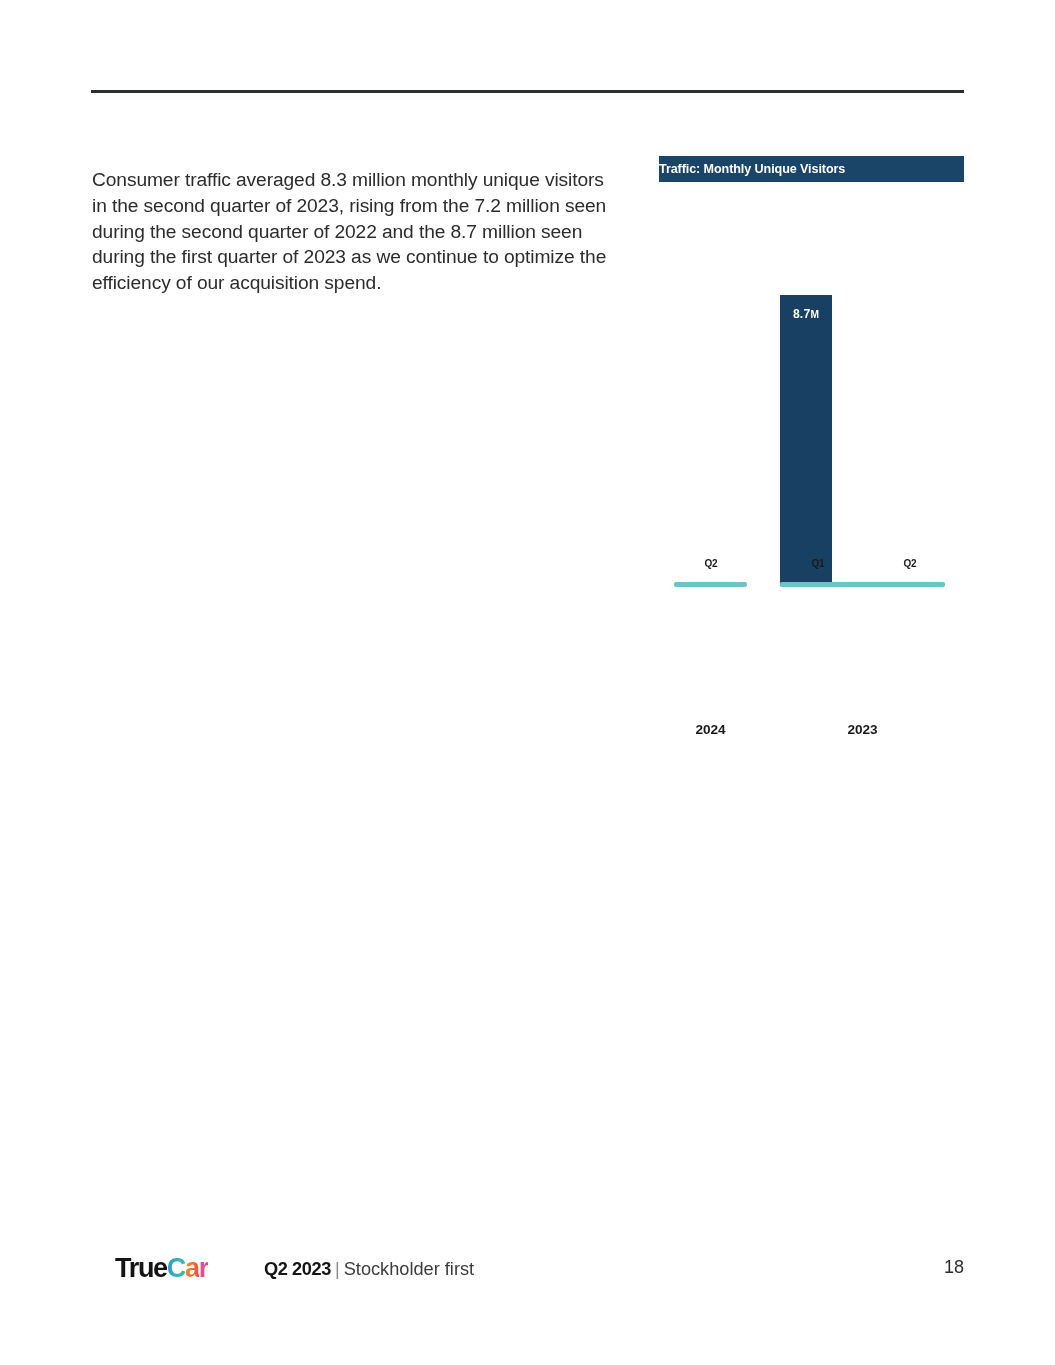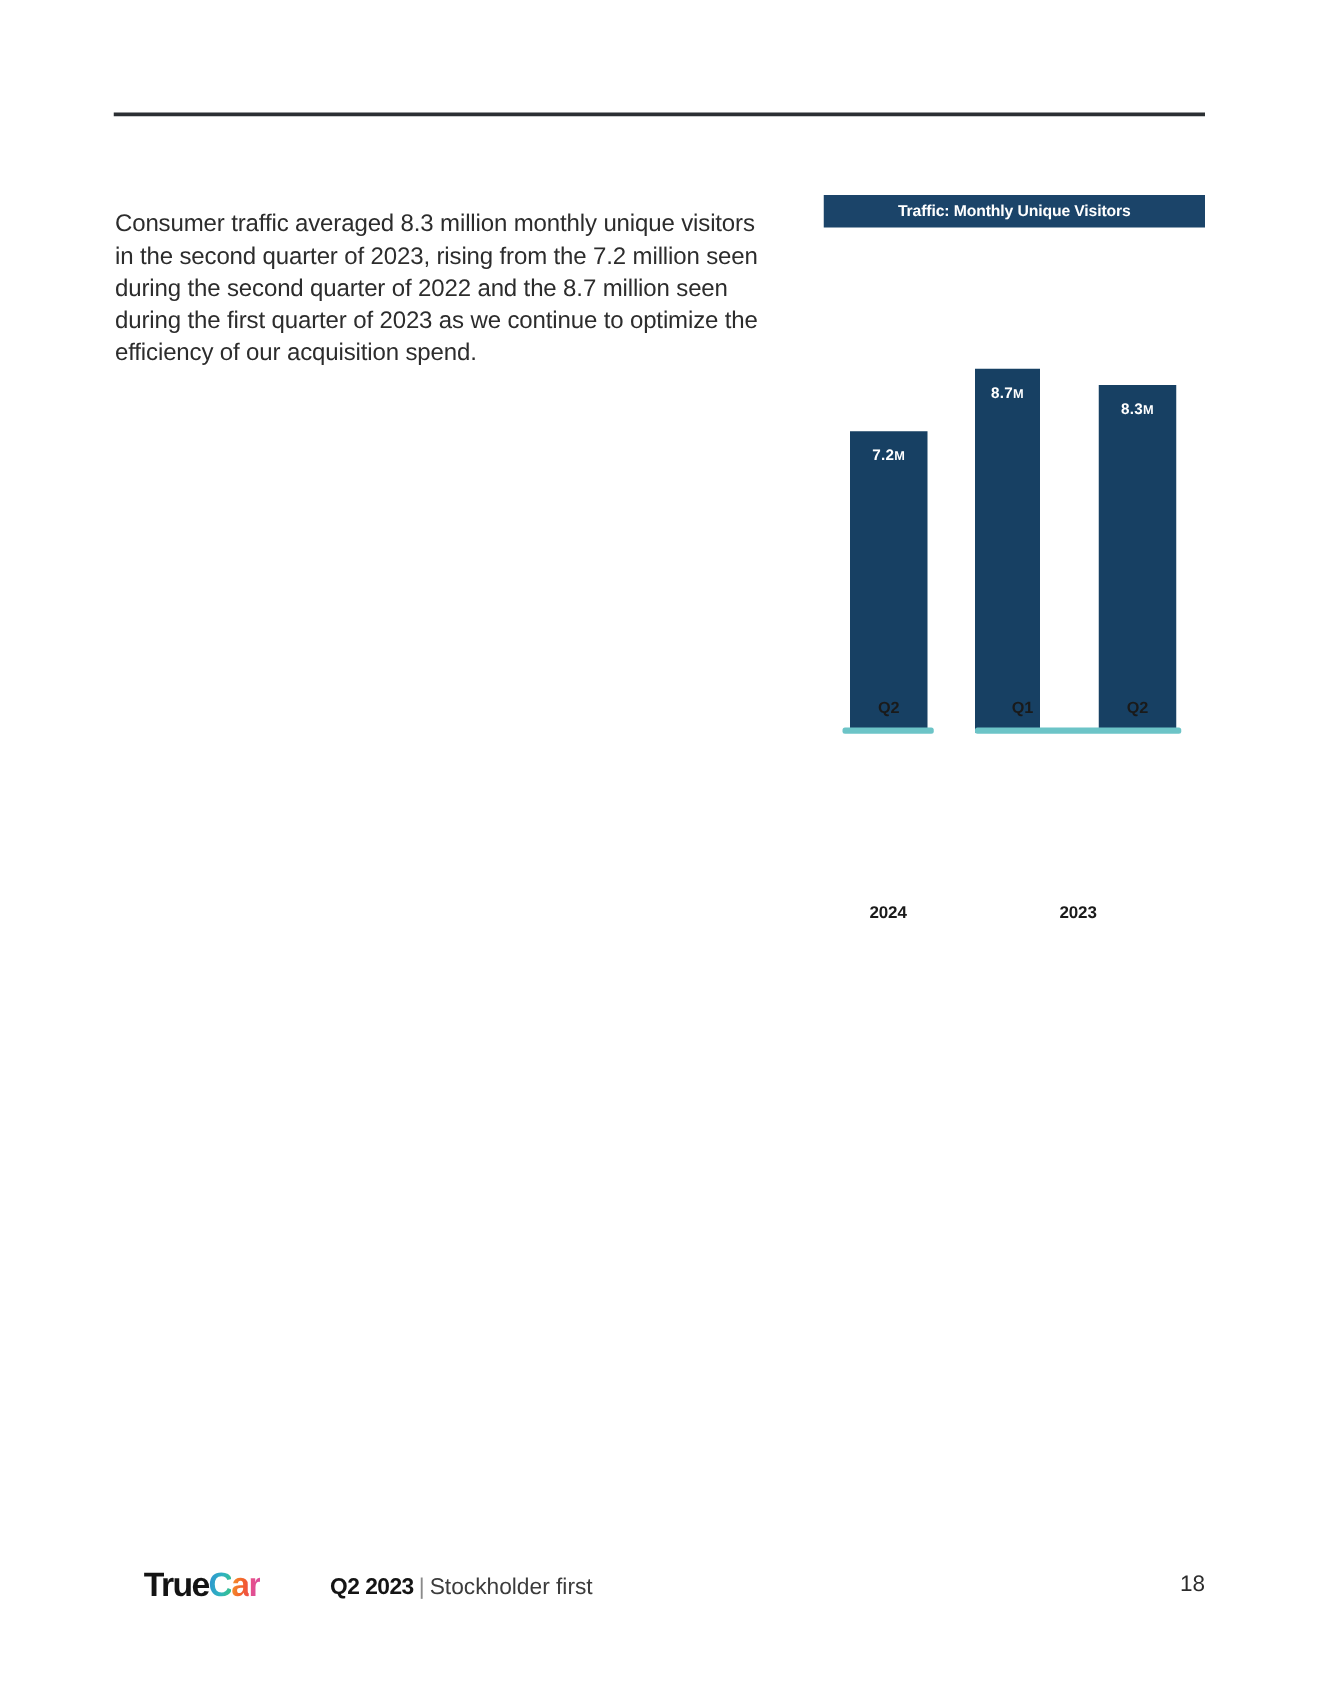--- a/index.html
+++ b/index.html
@@ -59,21 +59,20 @@
     top: 0;
     width: 305px;
     height: 26px;
     background: #1b4469;
     color: #ffffff;
     font-size: 12.6px;
     font-weight: bold;
     letter-spacing: -0.1px;
     display: flex;
     align-items: center;
-    justify-content: center;
   }
 
   .plot {
     position: absolute;
     left: 0;
     top: 26px;
     width: 305px;
     height: 404px;
   }
 
@@ -94,21 +93,21 @@
     letter-spacing: 0.2px;
     white-space: nowrap;
   }
   .bar-inner-label .unit {
     font-size: 10.2px;
   }
 
   .qlabel {
     position: absolute;
     text-align: center;
-    font-size: 13px;
+    font-size: 10px;
     font-weight: bold;
     color: #1a1a1a;
     letter-spacing: -0.1px;
   }
 
   .year-rule {
     position: absolute;
     height: 4.5px;
     background: #6cc4c7;
     border-radius: 2px;
@@ -205,37 +204,27 @@
   <p class="body-copy">Consumer traffic averaged 8.3 million monthly unique visitors in the second quarter of 2023, rising from the 7.2 million seen during the second quarter of 2022 and the 8.7 million seen during the first quarter of 2023 as we continue to optimize the efficiency of our acquisition spend.</p>
 
   <div class="chart-block">
 
     <div class="chart-header">
       <span>Traffic: Monthly Unique Visitors</span>
     </div>
 
     <div class="plot">
 
-      <div class="bar" style="left:21px; width:62px; height:241px;">
-        <div class="bar-inner-label">
-          <span>7.2</span><span class="unit">M</span>
-        </div>
-      </div>
 
       <div class="bar" style="left:121px; width:52px; height:291px;">
         <div class="bar-inner-label">
           <span>8.7</span><span class="unit">M</span>
         </div>
       </div>
 
-      <div class="bar" style="left:220px; width:62px; height:278px;">
-        <div class="bar-inner-label">
-          <span>8.3</span><span class="unit">M</span>
-        </div>
-      </div>
 
       <div class="qlabel" style="left:21px; width:62px; top:376px;">Q2</div>
       <div class="qlabel" style="left:121px; width:76px; top:376px;">Q1</div>
       <div class="qlabel" style="left:220px; width:62px; top:376px;">Q2</div>
 
       <div class="year-rule" style="left:15px; width:73px; top:400px;"></div>
       <div class="year-rule" style="left:121px; width:165px; top:400px;"></div>
 
     </div>
 

